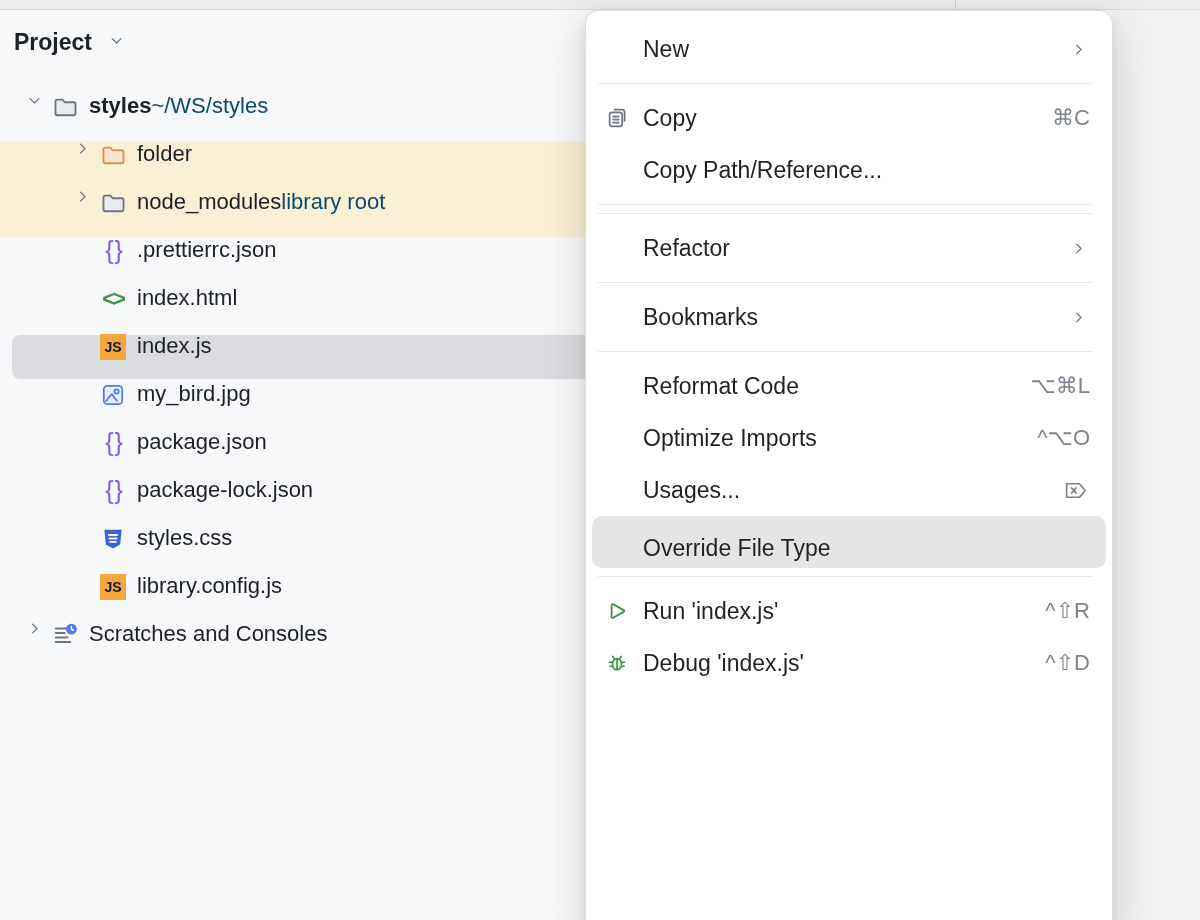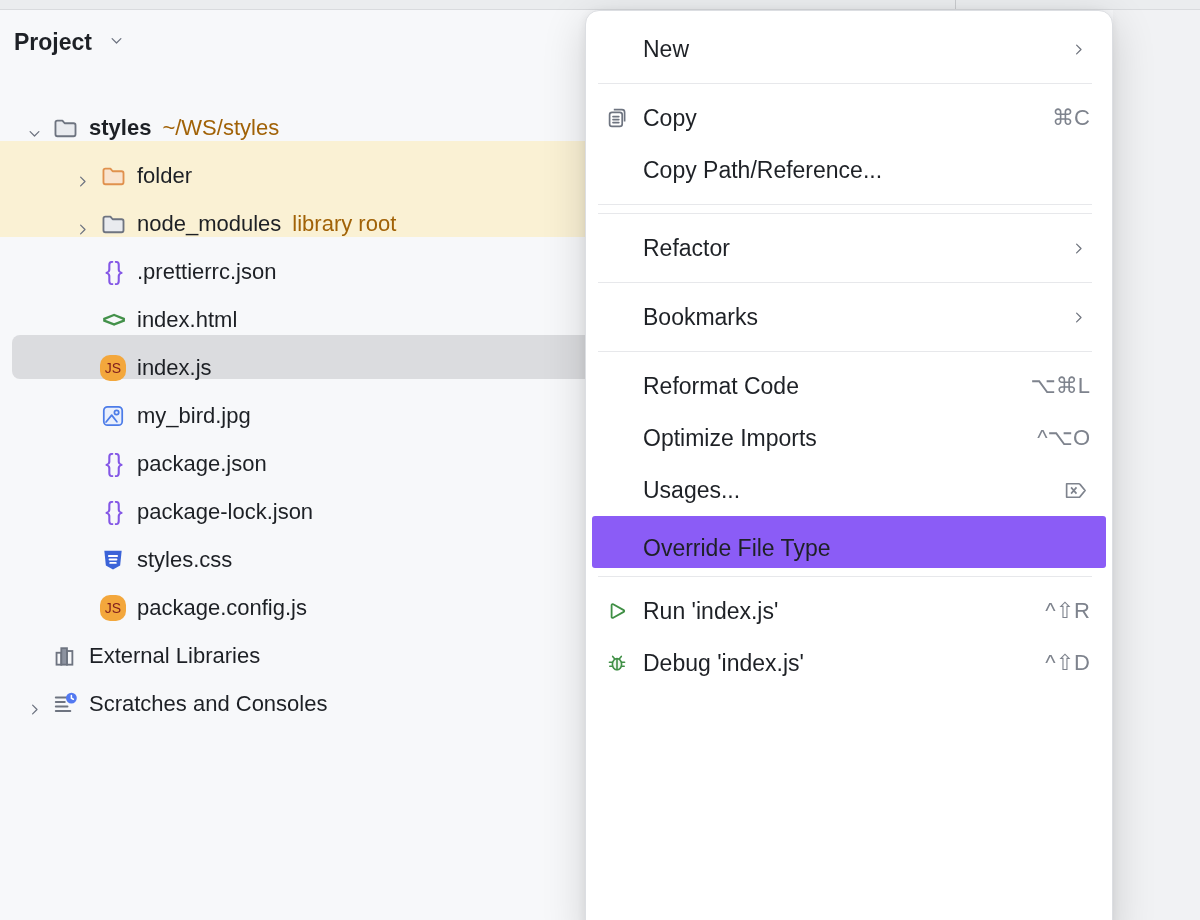--- a/index.html
+++ b/index.html
@@ -12,45 +12,45 @@
   
   .top-strip{position:absolute;left:0;top:0;width:1200px;height:9px;background:#ebedef;border-bottom:1px solid #d9dbde}
   .top-strip .vdiv{position:absolute;left:955px;top:0;width:1px;height:9px;background:#c9cbce}
   
   .editor-backdrop{position:absolute;left:1113px;top:10px;width:87px;height:910px;background:#f1f2f4}
 
   
   .panel-header{position:absolute;top:29px;left:14px;display:flex;align-items:center;gap:17px}
   .panel-title{font-size:23px;font-weight:700;color:#1e2126}
   .tree{position:absolute;top:93px;left:0;width:585px}
-  .tree-row{height:48px;display:flex;align-items:flex-end;position:relative;box-sizing:border-box}
+  .tree-row{height:48px;display:flex;align-items:flex-start;position:relative;box-sizing:border-box}
   .indent0{padding-left:16px}
   .indent1{padding-left:64px}
   .hl-yellow{background:#faf1d4}
   .hl-selected::before{content:"";position:absolute;left:12px;right:0;top:2px;bottom:2px;background:#dbdcdf;border-radius:8px 0 0 8px}
   .tree-row>*{position:relative;z-index:1}
   .chev{width:36px;display:flex;align-items:center;justify-content:center;flex:none}
   .icon-slot{width:26px;height:27px;display:flex;align-items:center;justify-content:center;flex:none;margin-right:11px}
   .t-label{font-size:22px;color:#1d2025;white-space:nowrap}
   .t-label.bold{font-weight:700}
-  .t-suffix{font-size:22px;color:#a16207;margin-left:11px;white-space:nowrap}
+  .t-suffix{font-size:22px;color:#0c4a6e;white-space:nowrap}
   
   .tj{color:#8457e6;font-size:25px;font-weight:500;line-height:1;letter-spacing:-2px}
   .th{color:#43914a;font-size:22px;font-weight:700;letter-spacing:-2px;line-height:1}
-  .tjs{width:26px;height:26px;background:#f3a73c;border-radius:10px;color:#7f1d1d;font-size:14px;font-weight:400;display:flex;align-items:center;justify-content:center}
+  .tjs{width:26px;height:26px;background:#f3a73c;border-radius:0;color:#0f172a;font-size:14px;font-weight:700;display:flex;align-items:center;justify-content:center}
 
   
   .context-menu{
     position:absolute;left:585px;top:10px;width:528px;height:930px;box-sizing:border-box;
     background:#ffffff;border:1px solid #dcdee2;border-radius:14px;
     box-shadow:0 12px 44px rgba(0,0,0,.16),0 2px 10px rgba(0,0,0,.07);
     padding-top:12px;
   }
   .menu-item{height:52px;display:flex;align-items:center;padding:0 22px 0 18px;box-sizing:border-box}
-  .menu-item.selected{background:#8b5cf6;border-radius:3px;margin:0 6px;padding:12px 16px 0 12px}
+  .menu-item.selected{background:#e5e5e5;border-radius:10px;margin:0 6px;padding:12px 16px 0 12px}
   .mi-icon{width:26px;display:flex;align-items:center;justify-content:center;flex:none;margin-right:13px}
   .mi-label{font-size:23px;color:#1e2126;white-space:nowrap}
   .mi-short{margin-left:auto;font-size:22px;color:#7e838d;white-space:nowrap;display:flex;align-items:center}
   .mi-arrow{margin-left:auto;margin-right:4px;display:flex;align-items:center}
   .menu-sep{height:1px;background:#e7e8eb;margin:8px 20px 8px 12px}
 </style>
 </head>
 <body>
 
 <div class="top-strip">
@@ -161,32 +161,21 @@
           <path d="M8.2 8.3h7.6M8.8 11.5h6.4M9.4 14.7h5.2" stroke="#fff" stroke-width="1.7" stroke-linecap="round"></path>
         </svg>
       </span>
       <span class="t-label">styles.css</span>
     </div>
     <div class="tree-row indent1">
       <span class="chev"></span>
       <span class="icon-slot">
         <span class="tjs">JS</span>
       </span>
-      <span class="t-label">package.config.js</span>
-    </div>
-    <div class="tree-row indent0">
-      <span class="chev"></span>
-      <span class="icon-slot">
-        <svg width="26" height="26" viewBox="0 0 24 24" fill="none" stroke="#6e7480" stroke-width="1.7">
-          <rect x="4.2" y="9" width="4.4" height="11"></rect>
-          <rect x="8.6" y="4.8" width="5.2" height="15.2" fill="#8d93a0"></rect>
-          <rect x="13.8" y="7.4" width="5" height="12.6"></rect>
-        </svg>
-      </span>
-      <span class="t-label">External Libraries</span>
+      <span class="t-label">library.config.js</span>
     </div>
     <div class="tree-row indent0">
       <span class="chev">
         <svg width="15" height="15" viewBox="0 0 24 24" fill="none" stroke="#6d7380" stroke-width="2" stroke-linecap="round" stroke-linejoin="round">
           <polyline points="9 5 16 12 9 19"></polyline>
         </svg>
       </span>
       <span class="icon-slot">
         <svg width="27" height="27" viewBox="0 0 24 24">
           <g stroke="#6e7480" stroke-width="1.8" stroke-linecap="round" fill="none">

